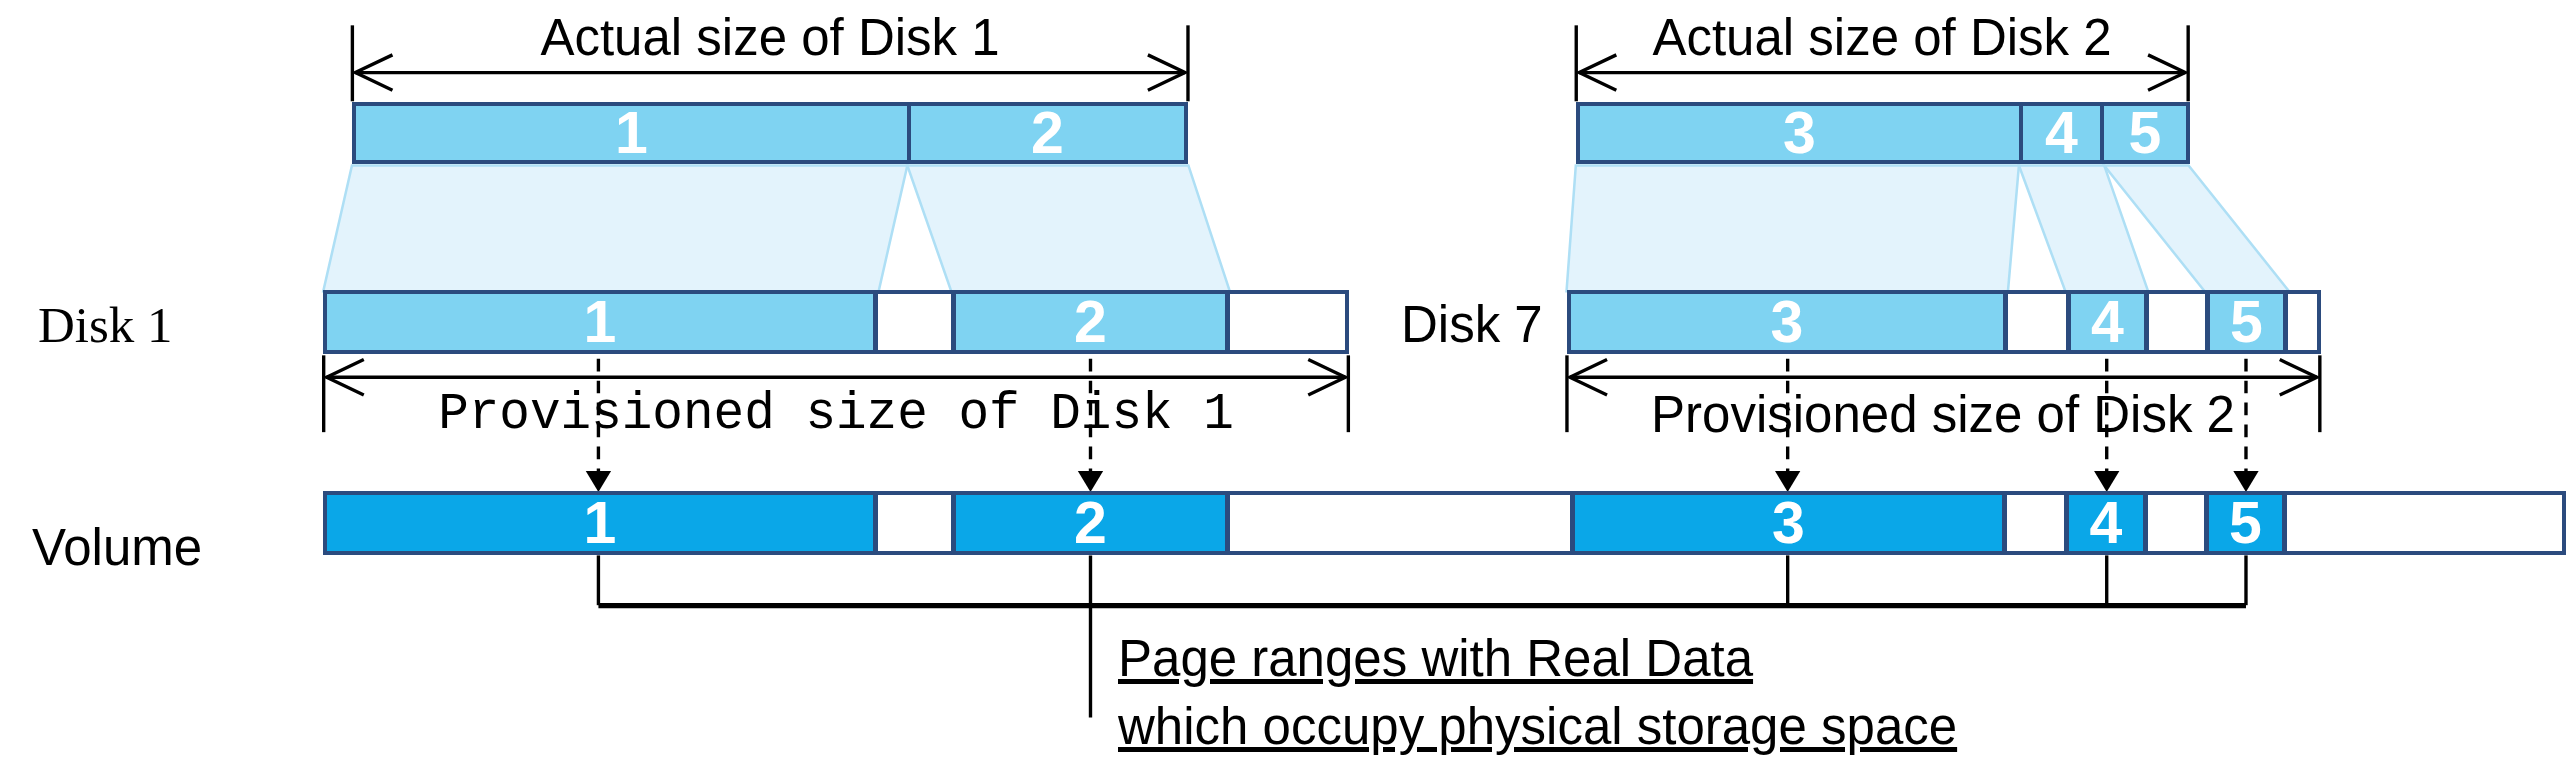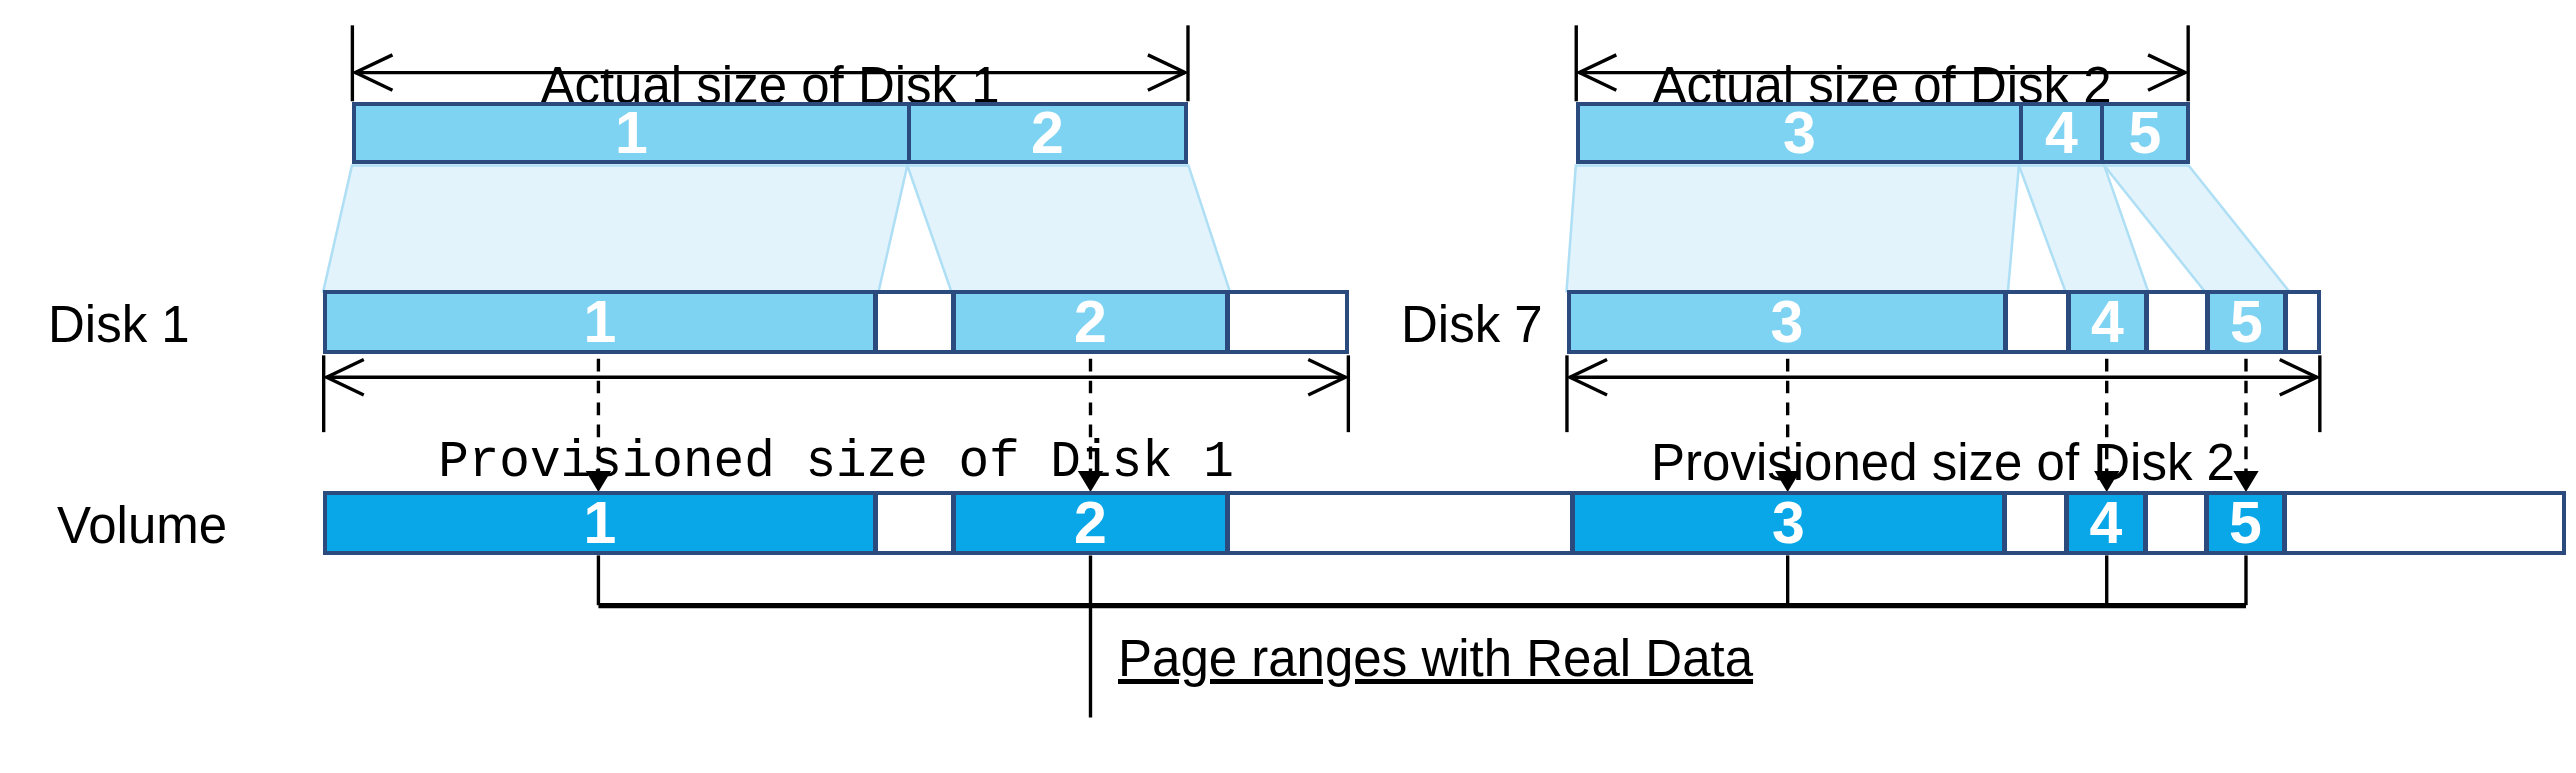--- a/index.html
+++ b/index.html
@@ -32,21 +32,21 @@
     display:flex; align-items:center; justify-content:center;
   }
   .vol .pseg{background:var(--c-volume_fill,#0AA7E8);}
   .bR{border-right:5px solid var(--c-border,#2B4B7E);}
   .bL{border-left:5px solid var(--c-border,#2B4B7E);}
   
   .lbl{
     position:absolute; font-size:51px; line-height:1.1; white-space:nowrap;
     color:var(--c-label_text,#000);
   }
-  .lbl.center{text-align:center; transform:translateX(-50%);margin-top:48px;}
+  .lbl.center{text-align:center; transform:translateX(-50%);}
   .annotation{
     position:absolute; left:1118px; top:625px;
     font-size:51px; line-height:68px; white-space:nowrap;
     color:var(--c-label_text,#000);
     text-decoration:underline;
   }
 </style>
 </head>
 <body>
 
@@ -141,21 +141,21 @@
       <span class="num">3</span>
     </div>
     <div class="tseg divided" style="flex:0 0 81px;">
       <span class="num">4</span>
     </div>
     <div class="tseg divided" style="flex:1;">
       <span class="num">5</span>
     </div>
   </div>
 
-  <div class="lbl" style="left:48px; top:297px;">Disk 1</div>
+  <div class="lbl" style="left:38px; top:297px;font-family:Liberation Serif, serif;">Disk 1</div>
   <div class="lbl" style="left:1401px; top:297px;">Disk 7</div>
 
   <div class="bar" style="left:323px; top:290px; width:1026px; height:64px;">
     <div class="pseg bR" style="left:0; width:551px;">
       <span class="num">1</span>
     </div>
     <div class="pseg bL bR" style="left:624px; width:279px;">
       <span class="num">2</span>
     </div>
   </div>
@@ -167,21 +167,21 @@
       <span class="num">4</span>
     </div>
     <div class="pseg bL bR" style="left:634px; width:83px;">
       <span class="num">5</span>
     </div>
   </div>
 
   <div class="lbl center" style="left:836px; top:387px;font-family:Liberation Mono, monospace;">Provisioned size of Disk 1</div>
   <div class="lbl center" style="left:1943px; top:387px;">Provisioned size of Disk 2</div>
 
-  <div class="lbl" style="left:32px; top:498px;margin-left:25px;">Volume</div>
+  <div class="lbl" style="left:32px; top:520px;">Volume</div>
 
   <div class="bar vol" style="left:323px; top:491px; width:2243px; height:64px;">
     <div class="pseg bR" style="left:0; width:551px;">
       <span class="num">1</span>
     </div>
     <div class="pseg bL bR" style="left:624px; width:279px;">
       <span class="num">2</span>
     </div>
     <div class="pseg bL bR" style="left:1243px; width:437px;">
       <span class="num">3</span>
@@ -189,16 +189,17 @@
     <div class="pseg bL bR" style="left:1737px; width:84px;">
       <span class="num">4</span>
     </div>
     <div class="pseg bL bR" style="left:1877px; width:83px;">
       <span class="num">5</span>
     </div>
   </div>
 
   <div class="annotation">
     <div>Page ranges with Real Data</div>
+    <div>which occupy physical storage space</div>
   </div>
 
 </div>
 
 
 </body></html>

